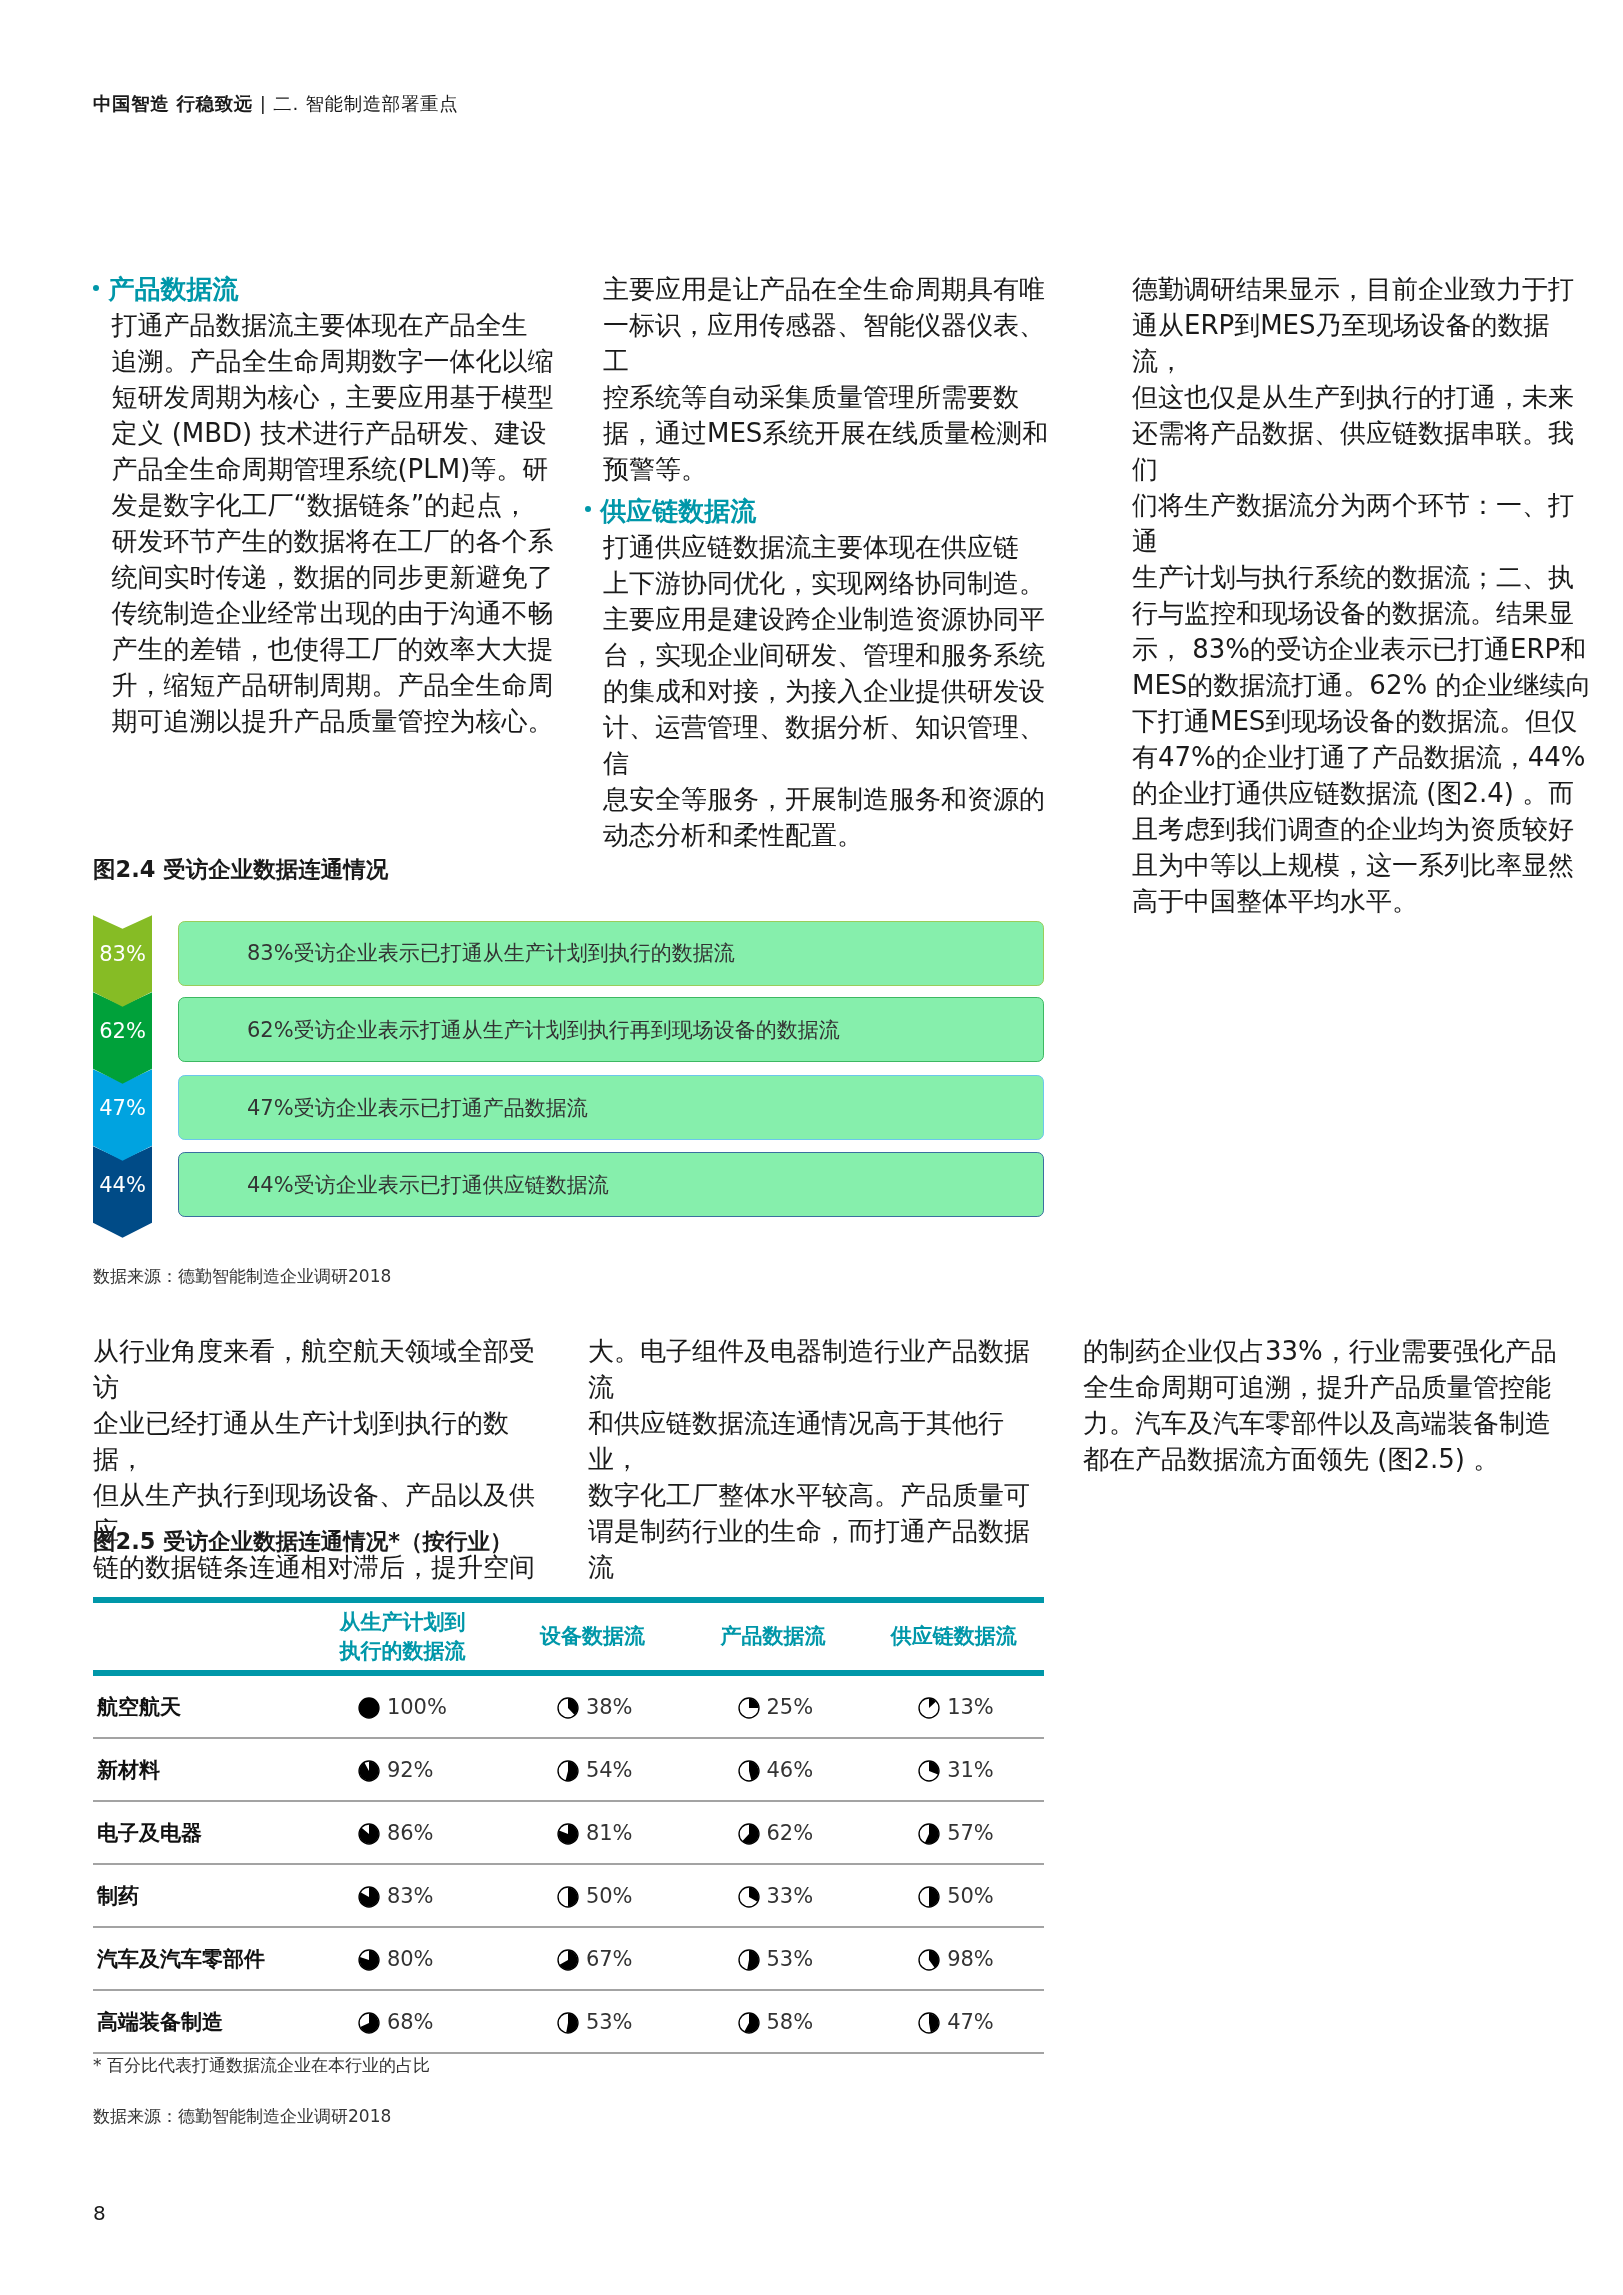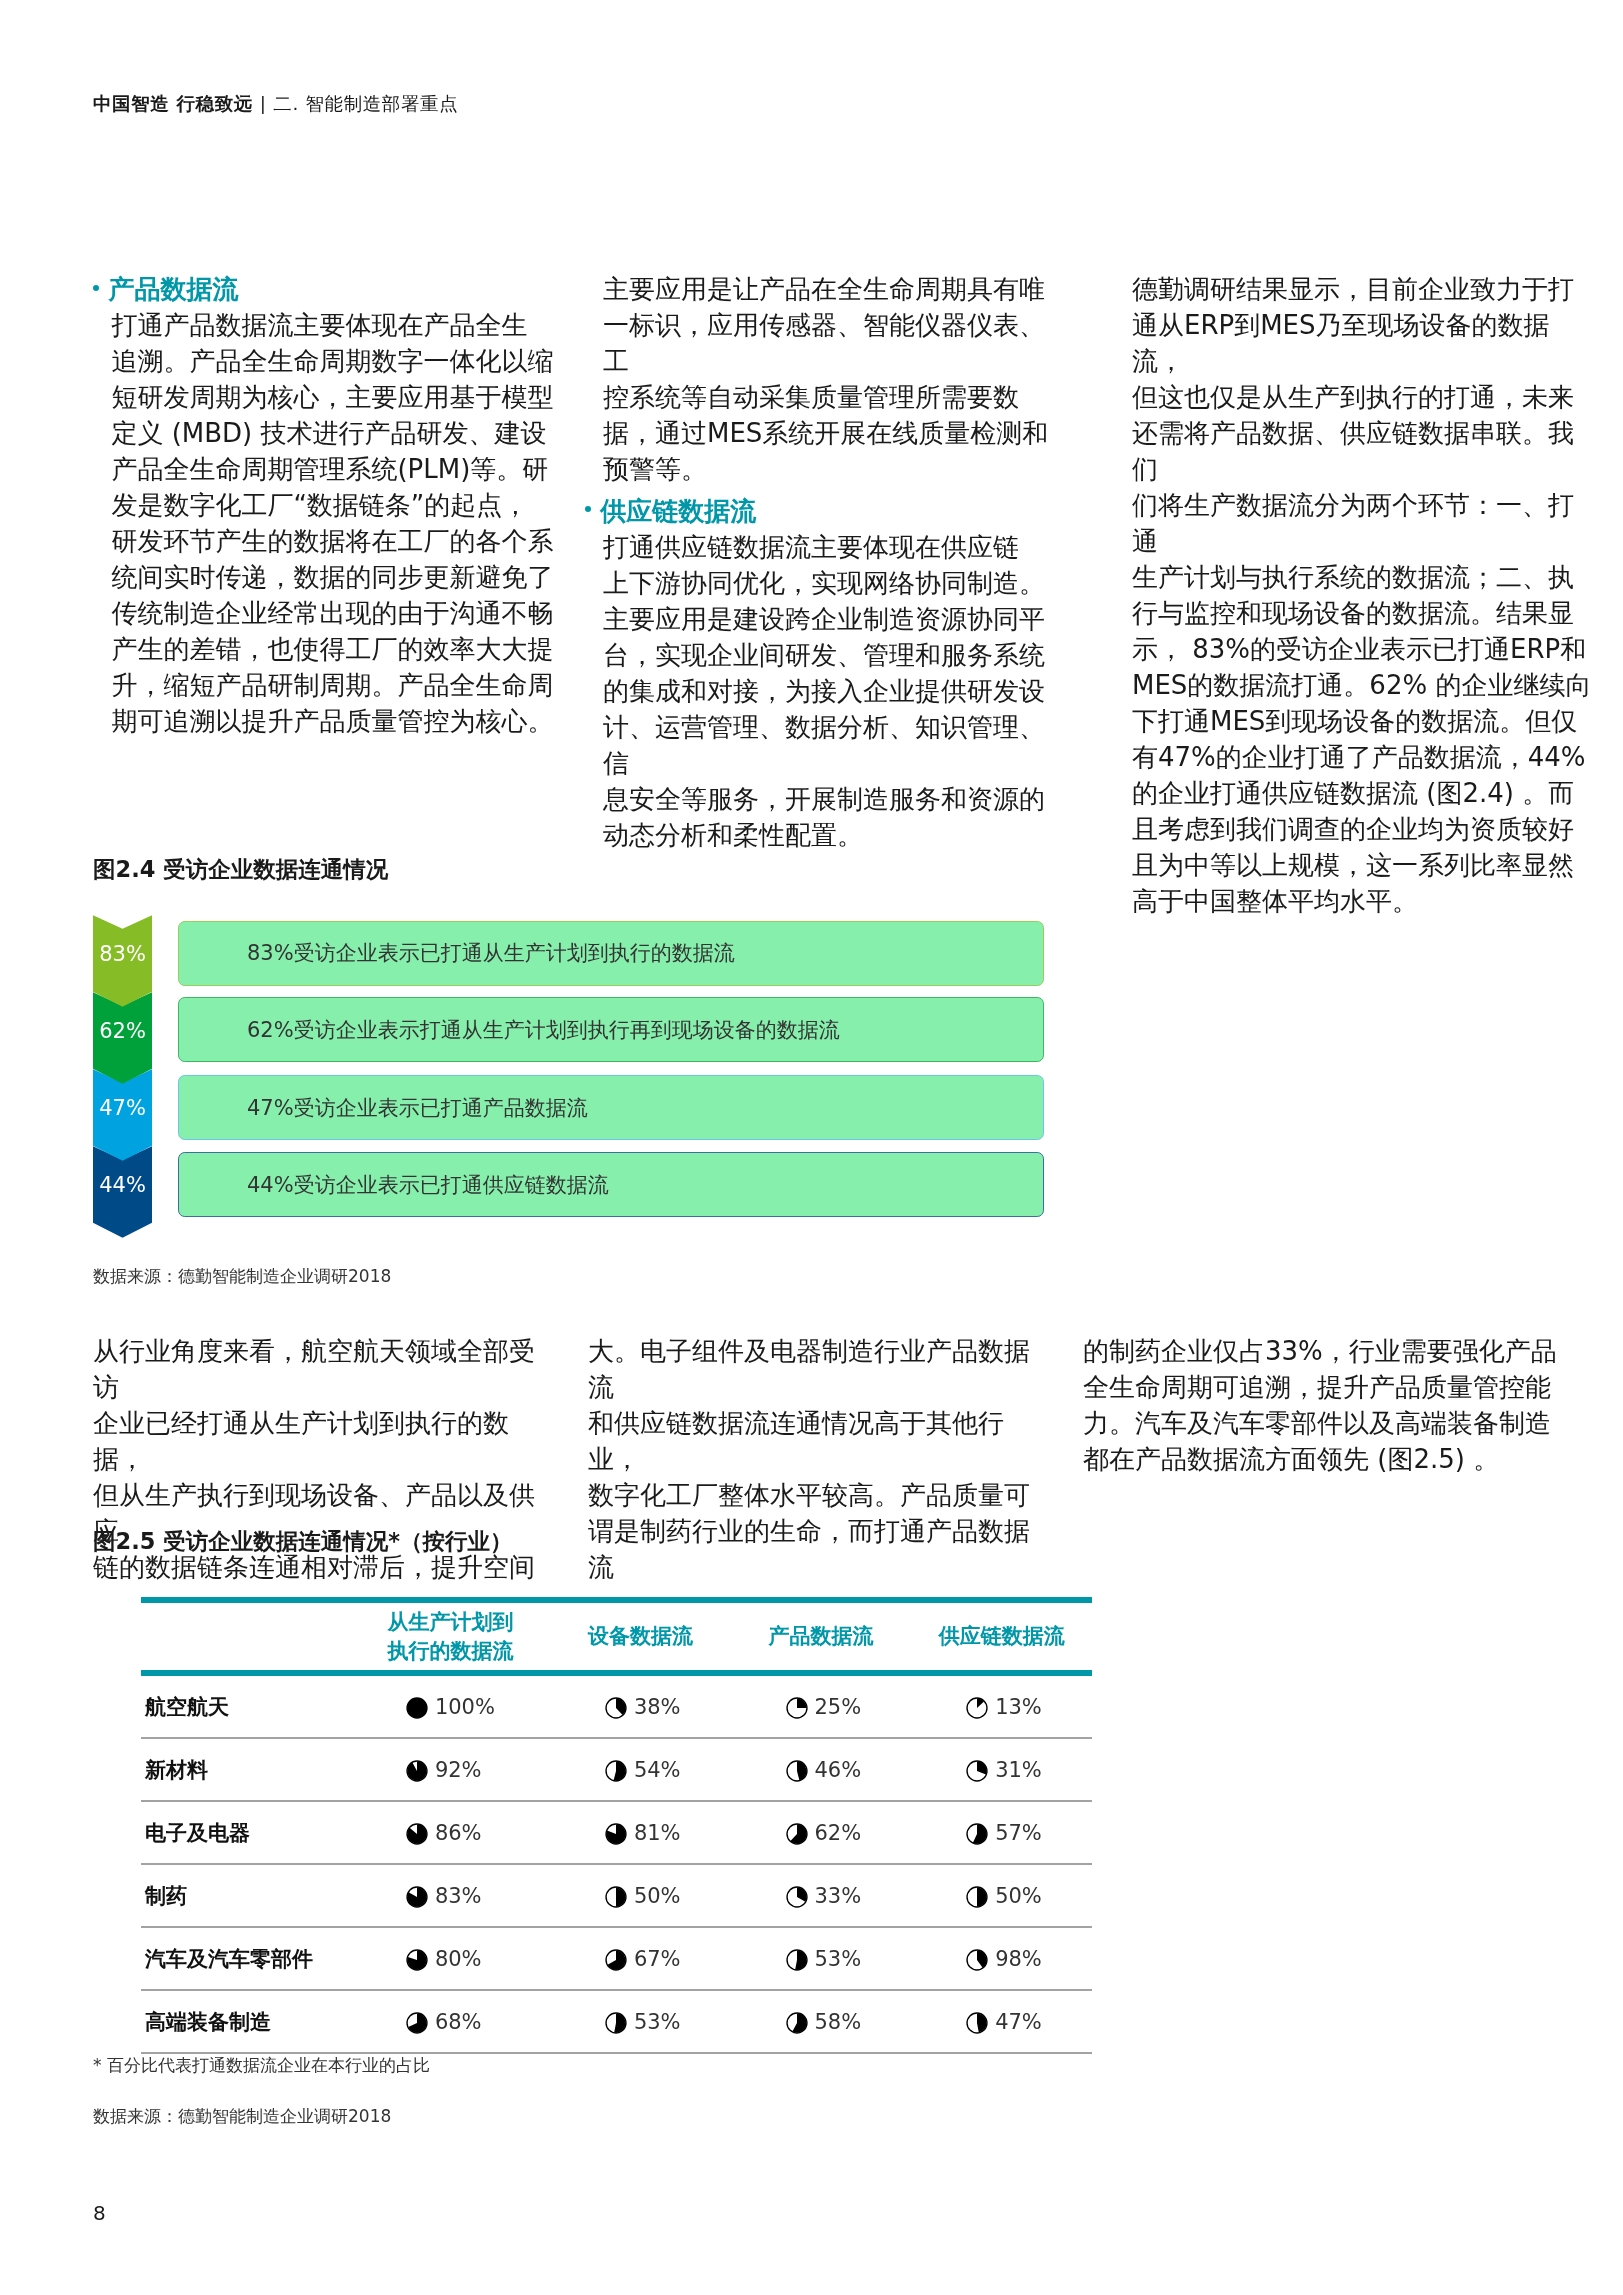--- a/index.html
+++ b/index.html
@@ -25,21 +25,21 @@
     .chev { position: absolute; left: 0; width: 59px; height: 77px; color: #fff;
             font-size: 21px; display: flex; align-items: center; justify-content: center; }
     .chev svg { position: absolute; left: 0; top: 0; }
     .chev span { position: relative; }
     .fbox { position: absolute; left: 85px; width: 866px; height: 65px; border-radius: 6.8px;
             border: 1.4px solid; box-sizing: border-box; background: #86efac;
             display: flex; align-items: center; padding-left: 68px; font-size: 21px; color: #333; }
 
     .src { position: absolute; font-size: 17px; color: #333; }
 
-    table.ind { position: absolute; left: 93px; top: 1597px; width: 951px; border-collapse: collapse; margin-left: 48px; }
+    table.ind { position: absolute; left: 93px; top: 1597px; width: 951px; border-collapse: collapse; }
     table.ind thead tr { border-top: 6.1px solid #0097A9; border-bottom: 6.1px solid #0097A9; }
     table.ind th { color: #0097A9; font-size: 21px; font-weight: bold; height: 65px; line-height: 29px; text-align: center; }
     table.ind td { height: 59px; border-bottom: 2px solid #a3a3a3; font-size: 21px; color: #333; }
     table.ind td.rowlab { font-weight: bold; color: #111; padding-left: 4.1px; width: 205px; }
     table.ind td.val { text-align: left; padding-left: 55px; }
     .pie { display: inline-block; width: 22px; height: 22px; vertical-align: middle; margin-right: 6.8px; }
 
     .pageno { position: absolute; left: 93px; top: 2201px; font-size: 20px; }
   </style>
 </head>

